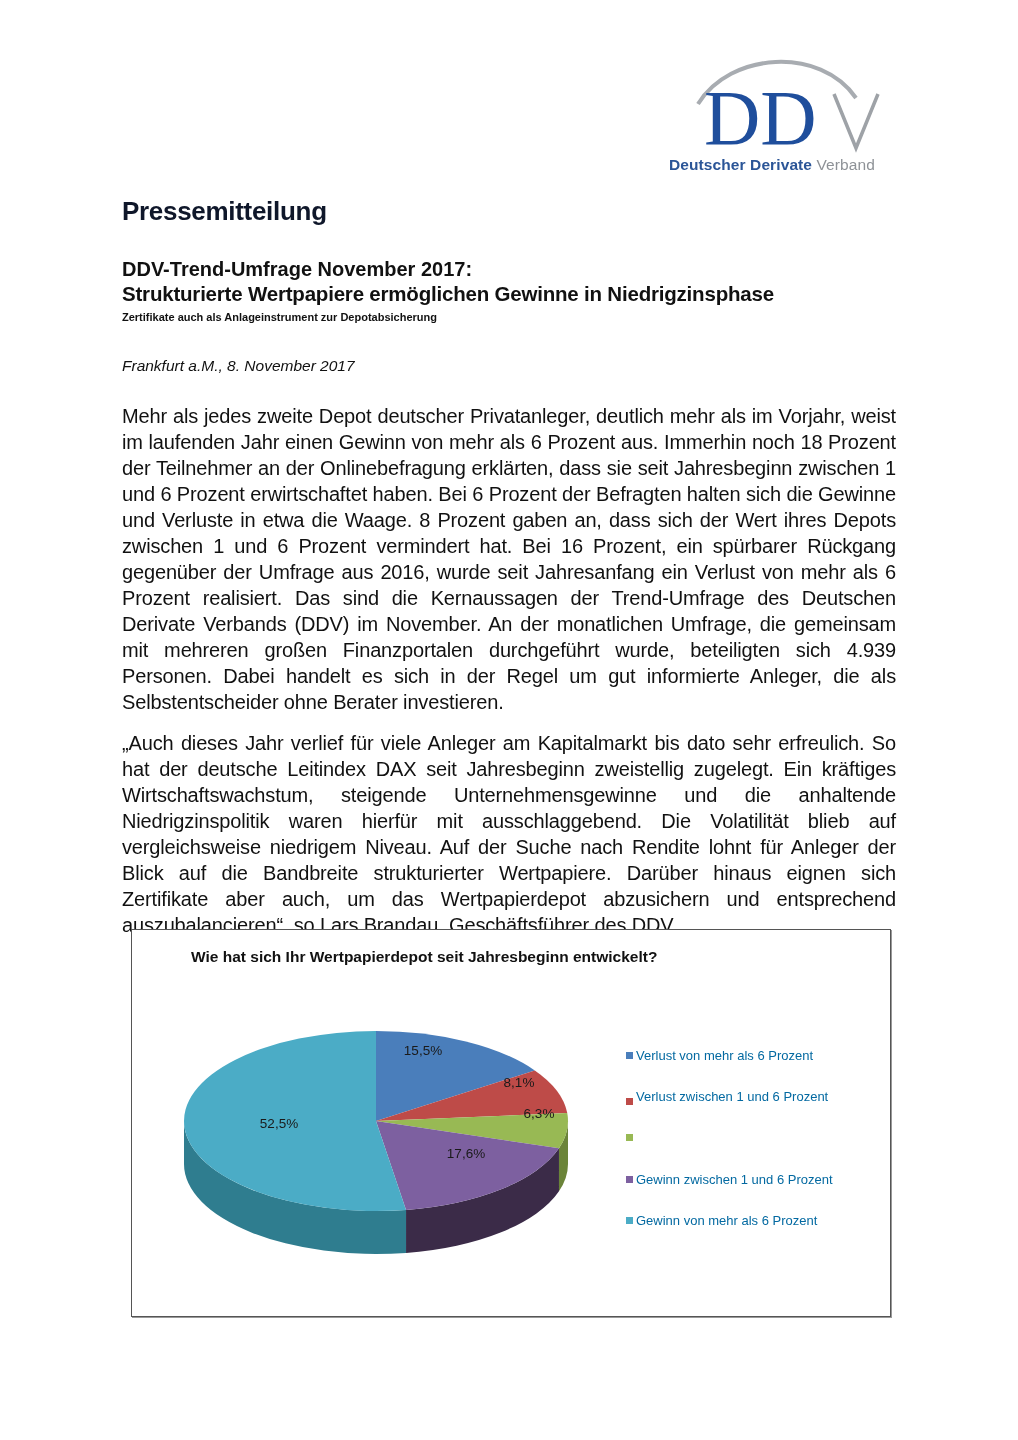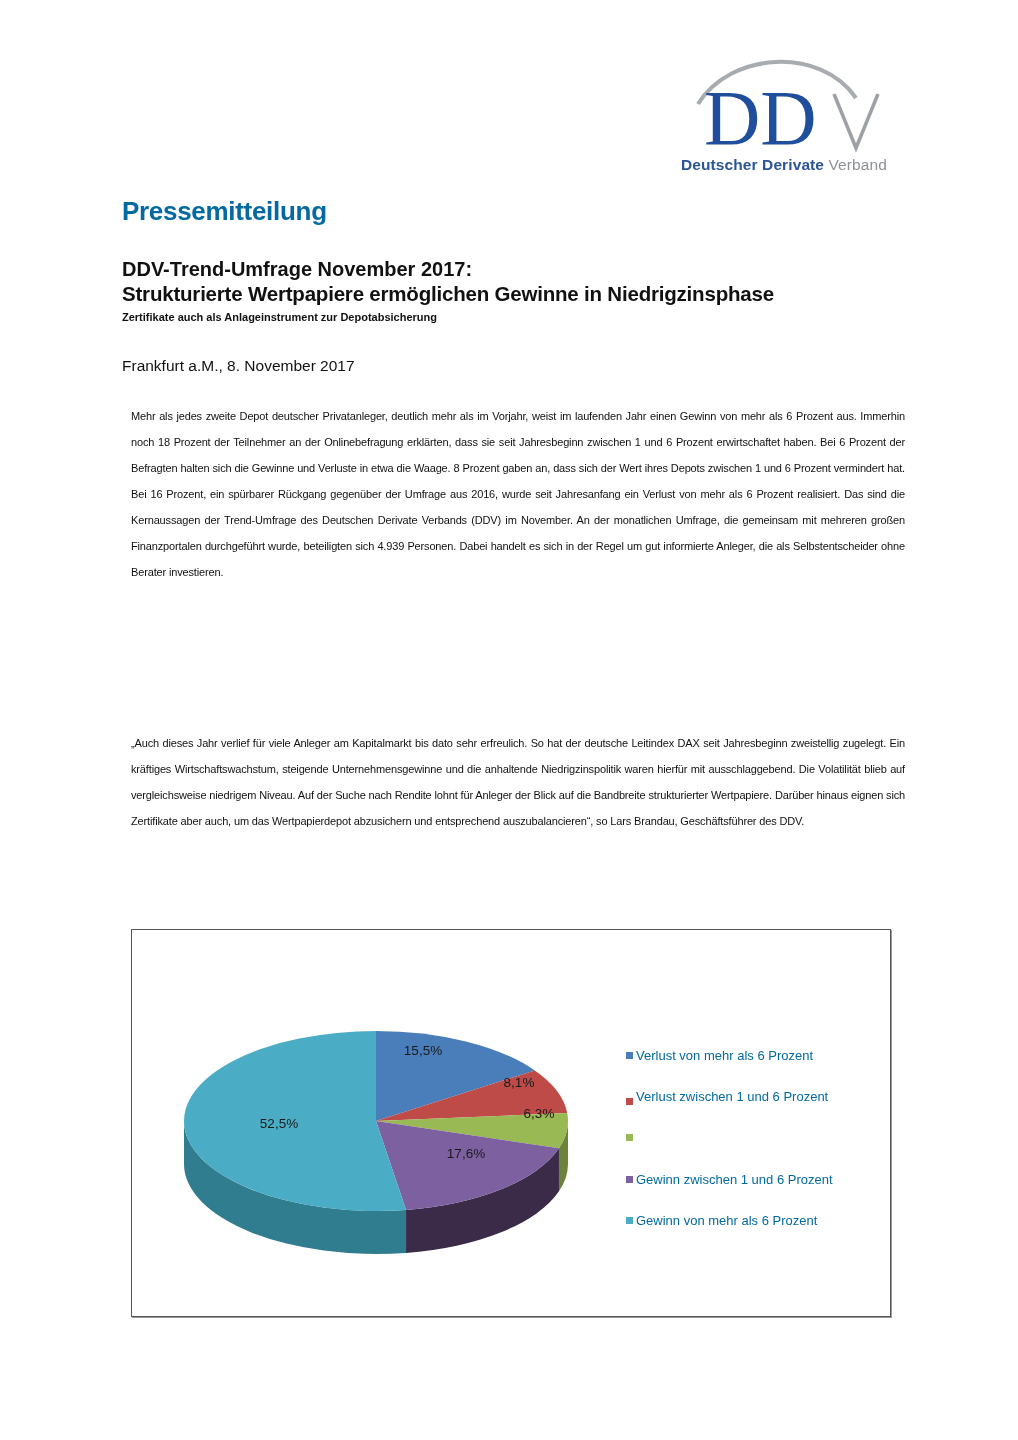--- a/index.html
+++ b/index.html
@@ -1,31 +1,31 @@
 <!DOCTYPE html>
 <html><head>
 <meta charset="utf-8">
 <style>
   html, body { margin: 0; padding: 0; background: #ffffff; }
   body { width: 1018px; height: 1440px; position: relative; overflow: hidden;
          font-family: "Liberation Sans", sans-serif; color: #111; }
   .logo { position: absolute; left: 660px; top: 52px; width: 250px; height: 125px; }
   .logo svg { position: absolute; left: 0; top: 0; }
   .logo-tag { position: absolute; left: 9px; top: 104px; font-size: 15.5px; font-weight: bold;
-              color: #2b5597; white-space: nowrap; letter-spacing: 0.1px; margin-left: 12px; }
+              color: #2b5597; white-space: nowrap; letter-spacing: 0.1px; }
   .logo-tag .light { color: #8e9297; font-weight: normal; }
   .press-title { position: absolute; left: 122px; top: 196px; font-size: 26px; font-weight: bold;
-                 color: #0369a1; letter-spacing: -0.3px; }
+                 color: #0f172a; letter-spacing: -0.3px; }
   .kicker { position: absolute; left: 122px; top: 258px; font-size: 20px; font-weight: bold; }
   .headline { position: absolute; left: 122px; top: 282px; font-size: 20.5px; font-weight: bold;
               letter-spacing: -0.2px; white-space: nowrap; }
   .subline { position: absolute; left: 122px; top: 311px; font-size: 11px; font-weight: bold;
              white-space: nowrap; }
-  .dateline { position: absolute; left: 122px; top: 357px; font-size: 15.5px; }
-  .para { position: absolute; left: 131px; width: 774px; font-size: 11px; line-height: 26px;
+  .dateline { position: absolute; left: 122px; top: 357px; font-size: 15.5px; font-style: italic; }
+  .para { position: absolute; left: 122px; width: 774px; font-size: 20px; line-height: 26px;
           text-align: justify; letter-spacing: -0.15px; }
   .p1 { top: 403px; }
   .p2 { top: 714px; margin-top: 16px; }
   .chart-box { position: absolute; left: 131px; top: 929px; width: 758px; height: 386px;
                border: 1.5px solid #555; box-shadow: 1px 1px 0 #999; background: #fff; }
   .chart-title { position: absolute; left: 59px; top: 18px; font-size: 15.5px; font-weight: bold; }
   .pie-svg { position: absolute; left: 0; top: 0; }
   .legend { position: absolute; left: 494px; top: 117px; width: 240px; }
   .legend-item { position: absolute; left: 0; font-size: 13px; color: #0369a1; line-height: 17px;
                  display: flex; align-items: flex-start; width: 240px; }
@@ -50,20 +50,21 @@
 <div class="press-title">Pressemitteilung</div>
 <div class="kicker">DDV-Trend-Umfrage November 2017:</div>
 <div class="headline">Strukturierte Wertpapiere ermöglichen Gewinne in Niedrigzinsphase</div>
 <div class="subline">Zertifikate auch als Anlageinstrument zur Depotabsicherung</div>
 <div class="dateline">Frankfurt a.M., 8. November 2017</div>
 
 <div class="para p1">Mehr als jedes zweite Depot deutscher Privatanleger, deutlich mehr als im Vorjahr, weist im laufenden Jahr einen Gewinn von mehr als 6 Prozent aus. Immerhin noch 18 Prozent der Teilnehmer an der Onlinebefragung erklärten, dass sie seit Jahresbeginn zwischen 1 und 6 Prozent erwirtschaftet haben. Bei 6 Prozent der Befragten halten sich die Gewinne und Verluste in etwa die Waage. 8 Prozent gaben an, dass sich der Wert ihres Depots zwischen 1 und 6 Prozent vermindert hat. Bei 16 Prozent, ein spürbarer Rückgang gegenüber der Umfrage aus 2016, wurde seit Jahresanfang ein Verlust von mehr als 6 Prozent realisiert. Das sind die Kernaussagen der Trend-Umfrage des Deutschen Derivate Verbands (DDV) im November. An der monatlichen Umfrage, die gemeinsam mit mehreren großen Finanzportalen durchgeführt wurde, beteiligten sich 4.939 Personen. Dabei handelt es sich in der Regel um gut informierte Anleger, die als Selbstentscheider ohne Berater investieren.</div>
 <div class="para p2">„Auch dieses Jahr verlief für viele Anleger am Kapitalmarkt bis dato sehr erfreulich. So hat der deutsche Leitindex DAX seit Jahresbeginn zweistellig zugelegt. Ein kräftiges Wirtschaftswachstum, steigende Unternehmensgewinne und die anhaltende Niedrigzinspolitik waren hierfür mit ausschlaggebend. Die Volatilität blieb auf vergleichsweise niedrigem Niveau. Auf der Suche nach Rendite lohnt für Anleger der Blick auf die Bandbreite strukturierter Wertpapiere. Darüber hinaus eignen sich Zertifikate aber auch, um das Wertpapierdepot abzusichern und entsprechend auszubalancieren“, so Lars Brandau, Geschäftsführer des DDV.</div>
 
 <div class="chart-box">
+  <div class="chart-title">Wie hat sich Ihr Wertpapierdepot seit Jahresbeginn entwickelt?</div>
   <svg class="pie-svg" id="pie" width="758" height="386">
       <path d="M436,191 A192,90 0 0 1 426.972033571306,218.27317426694967 L426.972033571306,261.2731742669497 A192,90 0 0 0 436,234 Z" fill="#6b8439"></path>
       <path d="M426.972033571306,218.27317426694967 A192,90 0 0 1 274.03541728772433,279.8919506535624 L274.03541728772433,322.8919506535624 A192,90 0 0 0 426.972033571306,261.2731742669497 Z" fill="#3b2b48"></path>
       <path d="M274.03541728772433,279.8919506535624 A192,90 0 0 1 52,191.00000000000003 L52,234.00000000000003 A192,90 0 0 0 274.03541728772433,322.8919506535624 Z" fill="#2f7d8f"></path>
       <path d="M244,191 L244,101 A192,90 0 0 1 402.7994702607159,140.41249599330826 Z" fill="#4a7ebb"></path>
       <path d="M244,191 L402.7994702607159,140.41249599330826 A192,90 0 0 1 435.2576529554891,183.09339231043313 Z" fill="#be4b48"></path>
       <path d="M244,191 L435.2576529554891,183.09339231043313 A192,90 0 0 1 426.972033571306,218.27317426694967 Z" fill="#98b954"></path>
       <path d="M244,191 L426.972033571306,218.27317426694967 A192,90 0 0 1 274.03541728772433,279.8919506535624 Z" fill="#7d60a0"></path>
       <path d="M244,191 L274.03541728772433,279.8919506535624 A192,90 0 1 1 243.99999999999994,101 Z" fill="#4bacc6"></path>
       <text x="291" y="125" text-anchor="middle" class="slice-label">15,5%</text>

